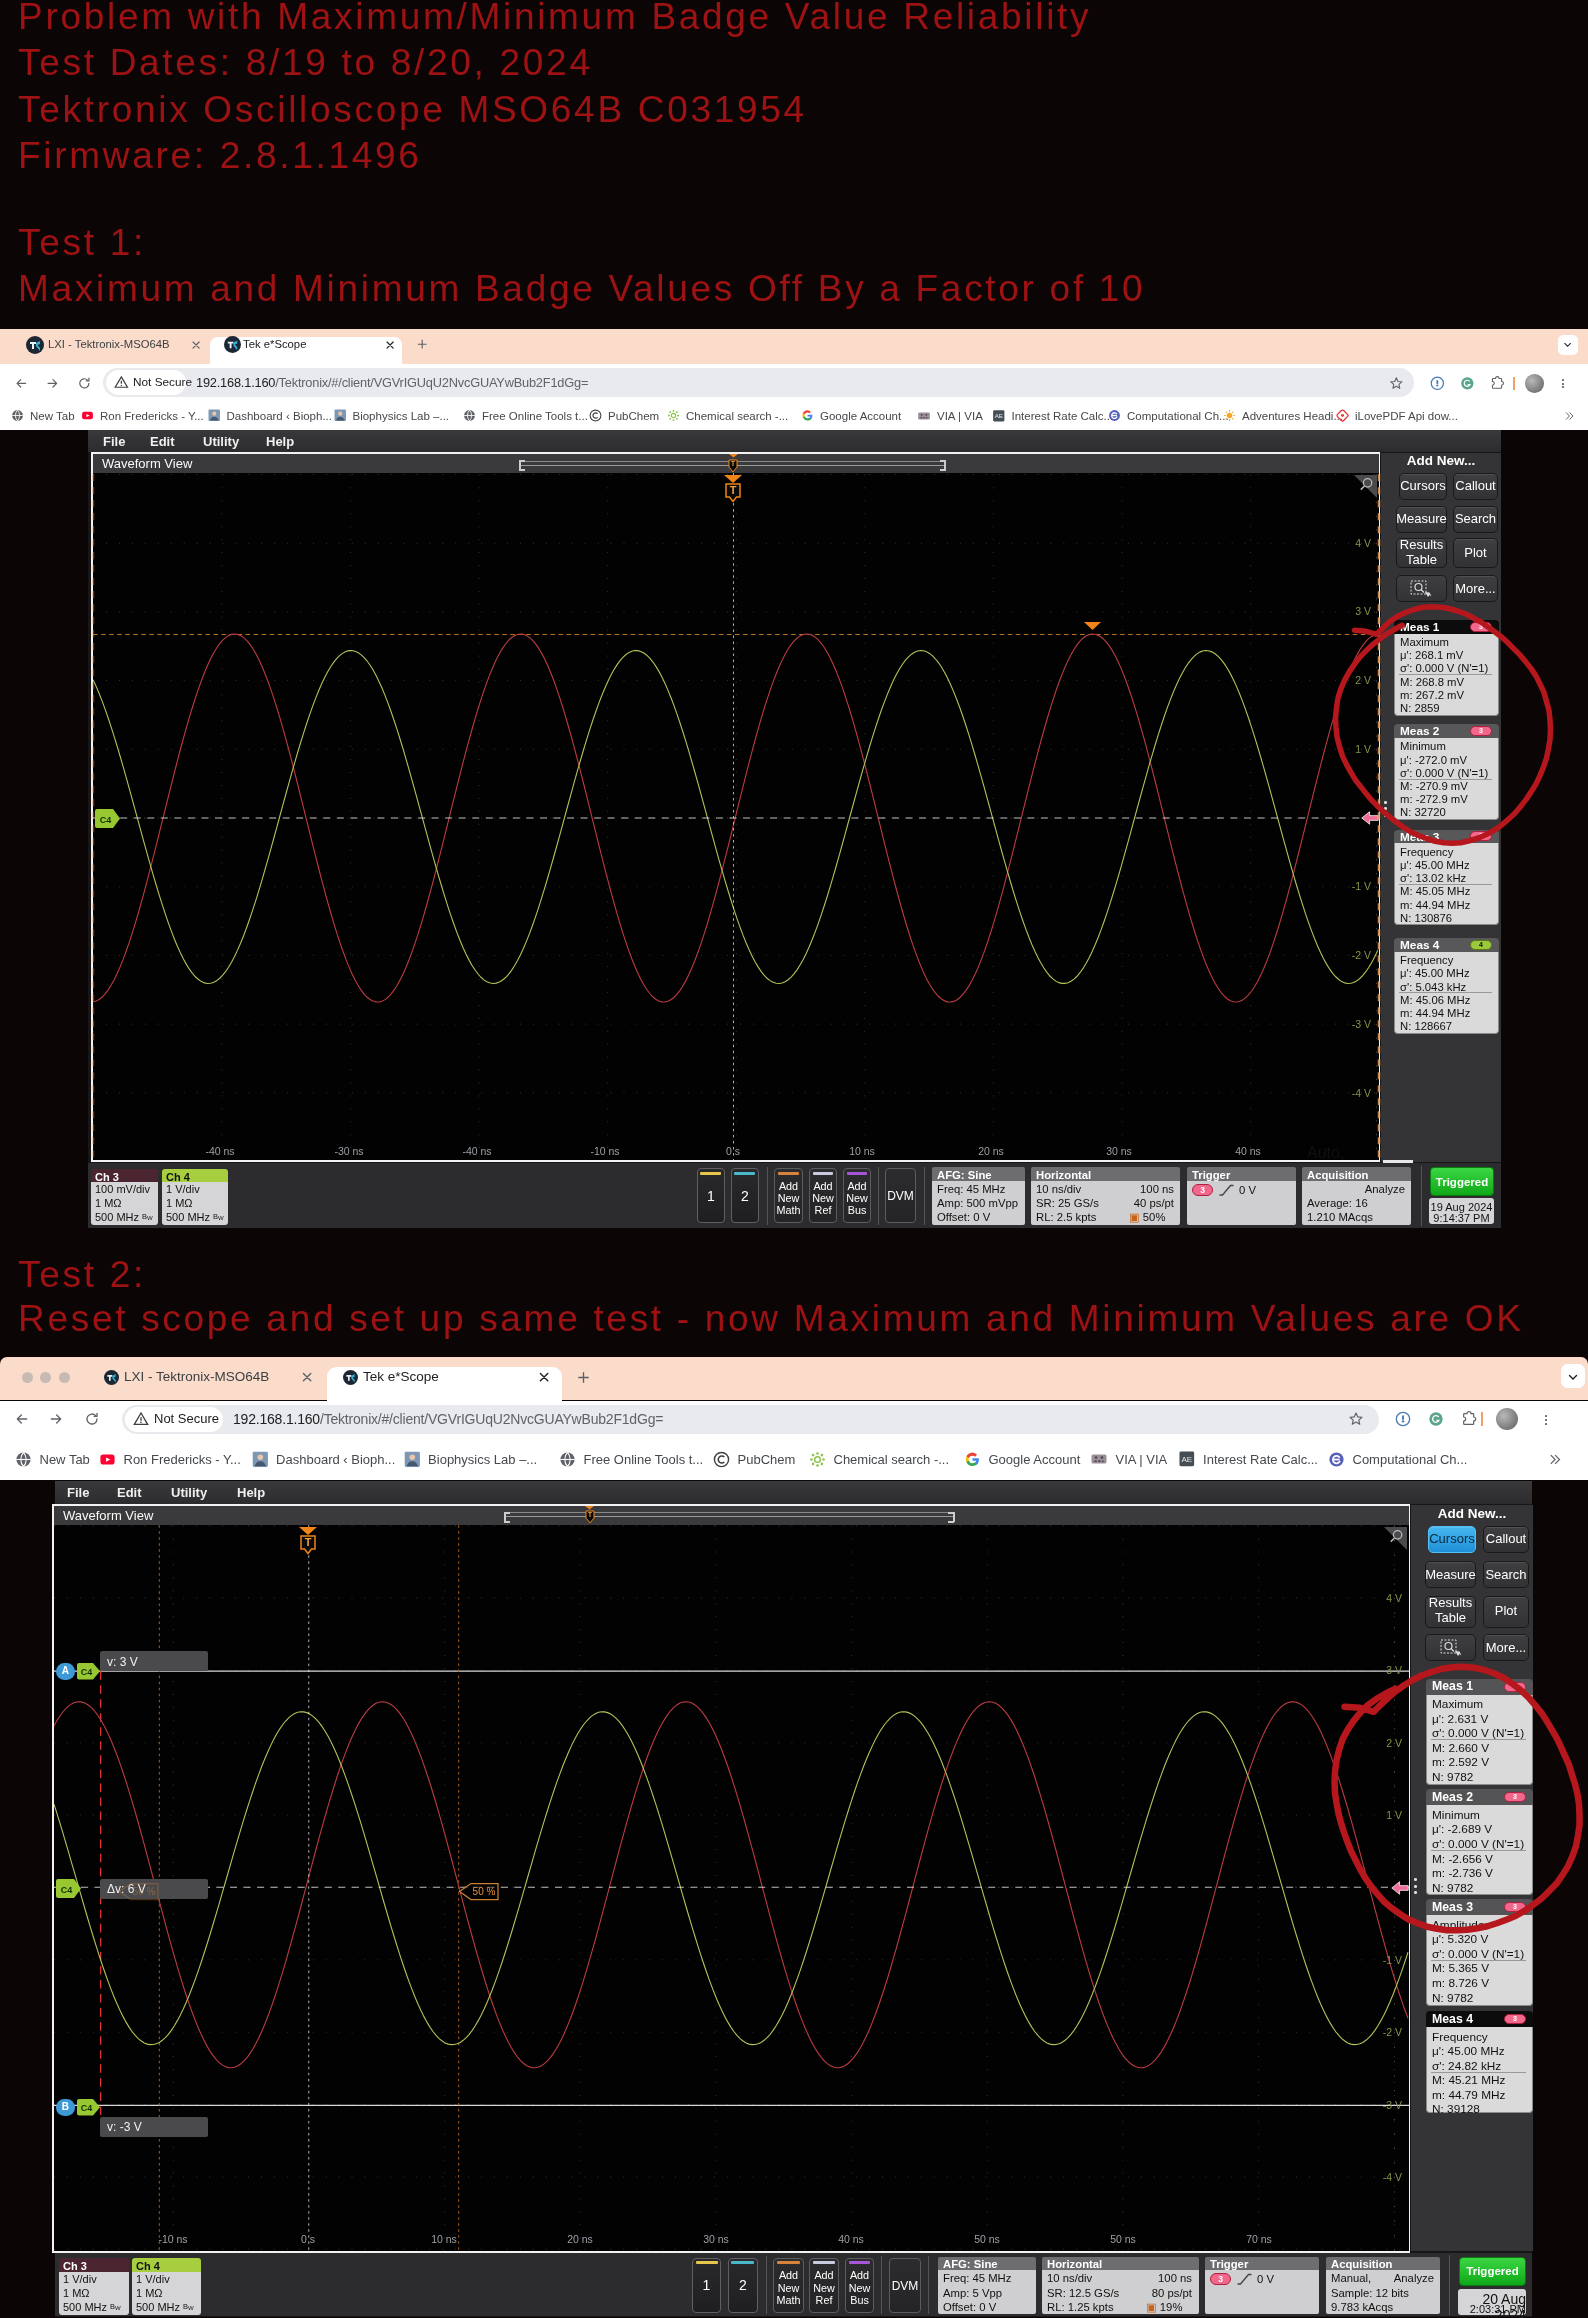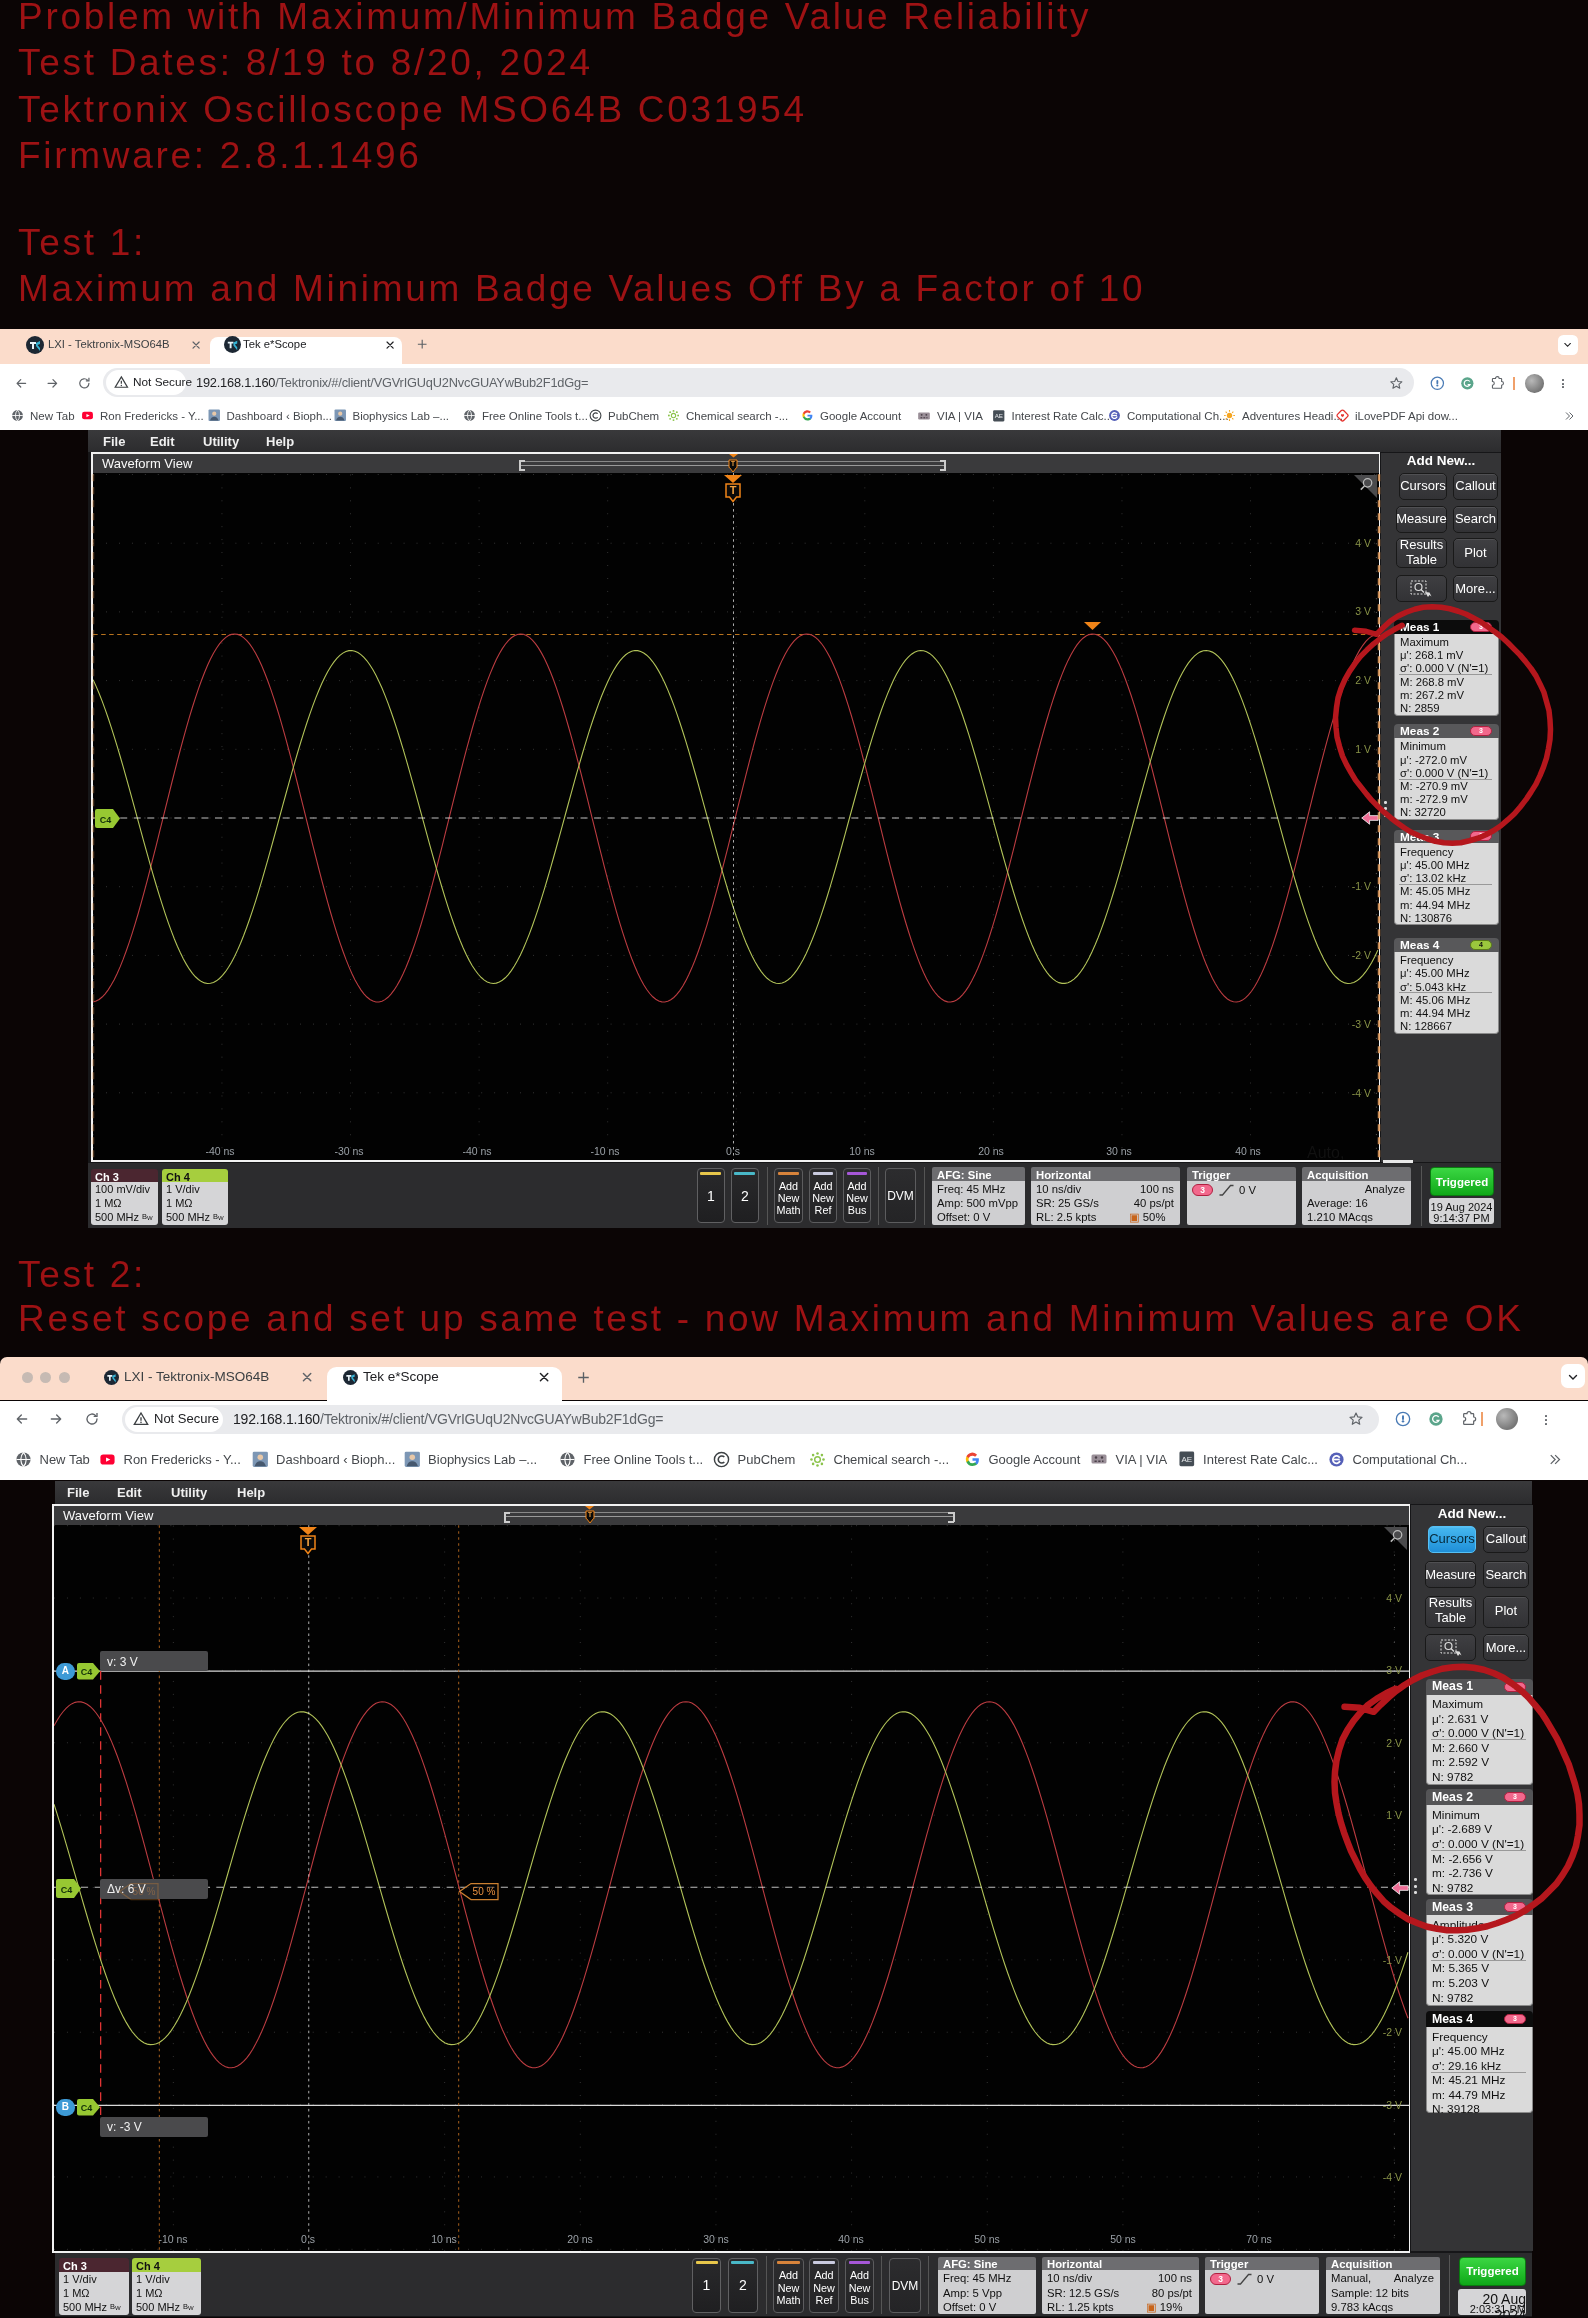--- a/index.html
+++ b/index.html
@@ -783,30 +783,30 @@
 <div style="position:absolute;left:1432px;top:1881px;font-size:11.8px;color:#111;">N: 9782</div>
 <div style="position:absolute;left:1431px;top:1850px;width:95px;height:0px;border-top:0.8px solid #999;"></div>
 <div style="position:absolute;left:1426px;top:1899px;width:107px;height:16px;background:#545456;border-radius:4px 4px 0 0;"></div>
 <div style="position:absolute;left:1432px;top:1900px;font-size:12.3px;color:#fff;font-weight:bold;">Meas 3</div>
 <div style="position:absolute;left:1504px;top:1902px;width:22px;height:10px;background:#f2688c;border:1px solid #b02040;border-radius:5px;color:#fff;font-size:7px;text-align:center;line-height:8.5px;font-weight:bold;">3</div>
 <div style="position:absolute;left:1426px;top:1915px;width:107px;height:91px;background:#dadada;border-radius:0 0 4px 4px;border:0.5px solid #8a8a8a;border-top:none;"></div>
 <div style="position:absolute;left:1432px;top:1918px;font-size:11.8px;color:#111;">Amplitude</div>
 <div style="position:absolute;left:1432px;top:1932px;font-size:11.8px;color:#111;">μ': 5.320 V</div>
 <div style="position:absolute;left:1432px;top:1947px;font-size:11.8px;color:#111;">σ': 0.000 V (N'=1)</div>
 <div style="position:absolute;left:1432px;top:1961px;font-size:11.8px;color:#111;">M: 5.365 V</div>
-<div style="position:absolute;left:1432px;top:1976px;font-size:11.8px;color:#111;">m: 5.203 V</div>
+<div style="position:absolute;left:1432px;top:1976px;font-size:11.8px;color:#111;">m: 8.726 V</div>
 <div style="position:absolute;left:1432px;top:1991px;font-size:11.8px;color:#111;">N: 9782</div>
 <div style="position:absolute;left:1431px;top:1960px;width:95px;height:0px;border-top:0.8px solid #999;"></div>
 <div style="position:absolute;left:1426px;top:2011px;width:107px;height:16px;background:#0c0c0c;border-radius:4px 4px 0 0;"></div>
 <div style="position:absolute;left:1432px;top:2012px;font-size:12.3px;color:#fff;font-weight:bold;">Meas 4</div>
 <div style="position:absolute;left:1504px;top:2014px;width:22px;height:10px;background:#f2688c;border:1px solid #b02040;border-radius:5px;color:#fff;font-size:7px;text-align:center;line-height:8.5px;font-weight:bold;">3</div>
 <div style="position:absolute;left:1426px;top:2027px;width:107px;height:86px;background:#dadada;border-radius:0 0 4px 4px;border:0.5px solid #8a8a8a;border-top:none;"></div>
 <div style="position:absolute;left:1432px;top:2030px;font-size:11.8px;color:#111;">Frequency</div>
 <div style="position:absolute;left:1432px;top:2044px;font-size:11.8px;color:#111;">μ': 45.00 MHz</div>
-<div style="position:absolute;left:1432px;top:2059px;font-size:11.8px;color:#111;">σ': 29.16 kHz</div>
+<div style="position:absolute;left:1432px;top:2059px;font-size:11.8px;color:#111;">σ': 24.82 kHz</div>
 <div style="position:absolute;left:1432px;top:2073px;font-size:11.8px;color:#111;">M: 45.21 MHz</div>
 <div style="position:absolute;left:1432px;top:2088px;font-size:11.8px;color:#111;">m: 44.79 MHz</div>
 <div style="position:absolute;left:1432px;top:2102px;font-size:11.8px;color:#111;">N: 39128</div>
 <div style="position:absolute;left:1431px;top:2072px;width:95px;height:0px;border-top:0.8px solid #999;"></div>
 <div style="position:absolute;left:55px;top:2253px;width:1477px;height:63px;background:#2c2c2e;"></div>
 <div style="position:absolute;left:59px;top:2258px;width:70px;height:13.5px;background:#4b2630;border-radius:3px 3px 0 0;"></div>
 <div style="position:absolute;left:63px;top:2260px;font-size:11px;color:#fff;font-weight:bold;">Ch 3</div>
 <div style="position:absolute;left:59px;top:2272px;width:70px;height:43px;background:#d5d5d7;border-radius:0 0 3px 3px;"></div>
 <div style="position:absolute;left:63px;top:2273px;font-size:11px;color:#111;">1 V/div</div>
 <div style="position:absolute;left:63px;top:2287px;font-size:11px;color:#111;">1 MΩ</div>

